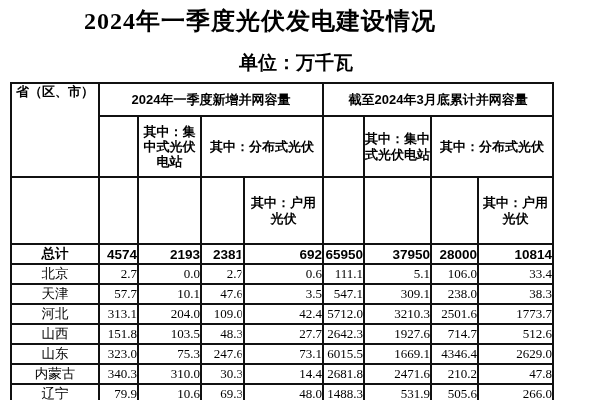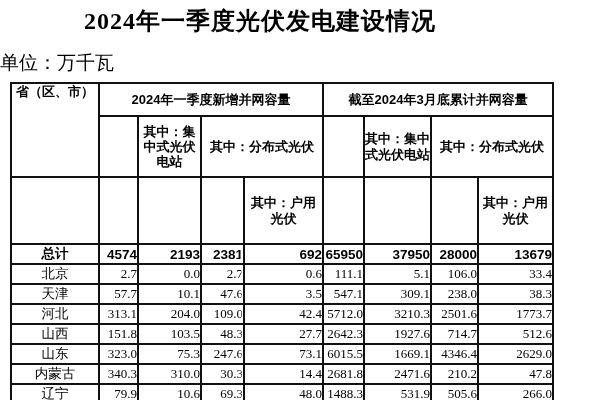--- a/index.html
+++ b/index.html
@@ -16,23 +16,23 @@
     margin-top: 5px;
     text-align: center;
     font-size: 24px;
     font-weight: bold;
     letter-spacing: 1px;
     white-space: nowrap;
   }
   .unit-line {
     width: 592px;
     margin-top: 13px;
-    text-align: left;
+    text-align: center;
     font-size: 19px;
-    font-weight: normal;
+    font-weight: bold;
     white-space: nowrap;
   }
   table.pv {
     border-collapse: collapse;
     table-layout: fixed;
     margin-left: 10px;
     margin-top: 6px;
     width: 542px;
   }
   table.pv th, table.pv td {
@@ -127,21 +127,21 @@
   <tbody>
       <tr class="total-row">
         <td class="region">总计</td>
         <td class="num c2">4574</td>
         <td class="num c3">2193</td>
         <td class="num c4">2381</td>
         <td class="num c5">692</td>
         <td class="num c6">65950</td>
         <td class="num c7">37950</td>
         <td class="num c8">28000</td>
-        <td class="num c9">13679</td>
+        <td class="num c9">10814</td>
       </tr>
       <tr>
         <td class="region">北京</td>
         <td class="num c2">2.7</td>
         <td class="num c3">0.0</td>
         <td class="num c4">2.7</td>
         <td class="num c5">0.6</td>
         <td class="num c6">111.1</td>
         <td class="num c7">5.1</td>
         <td class="num c8">106.0</td>

